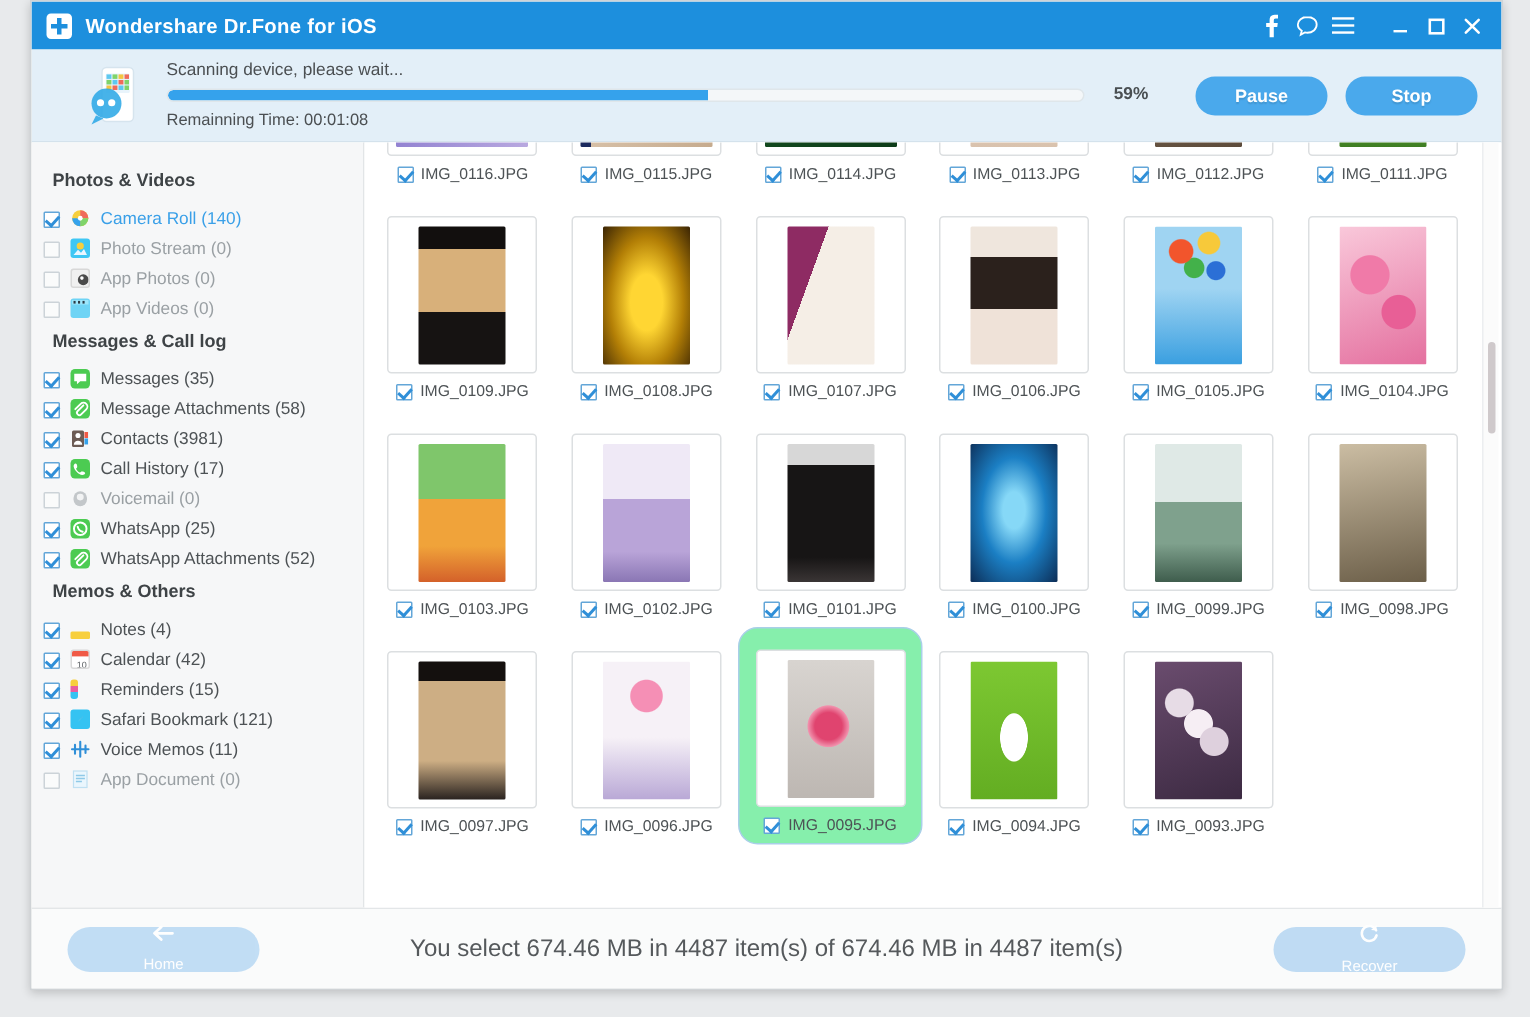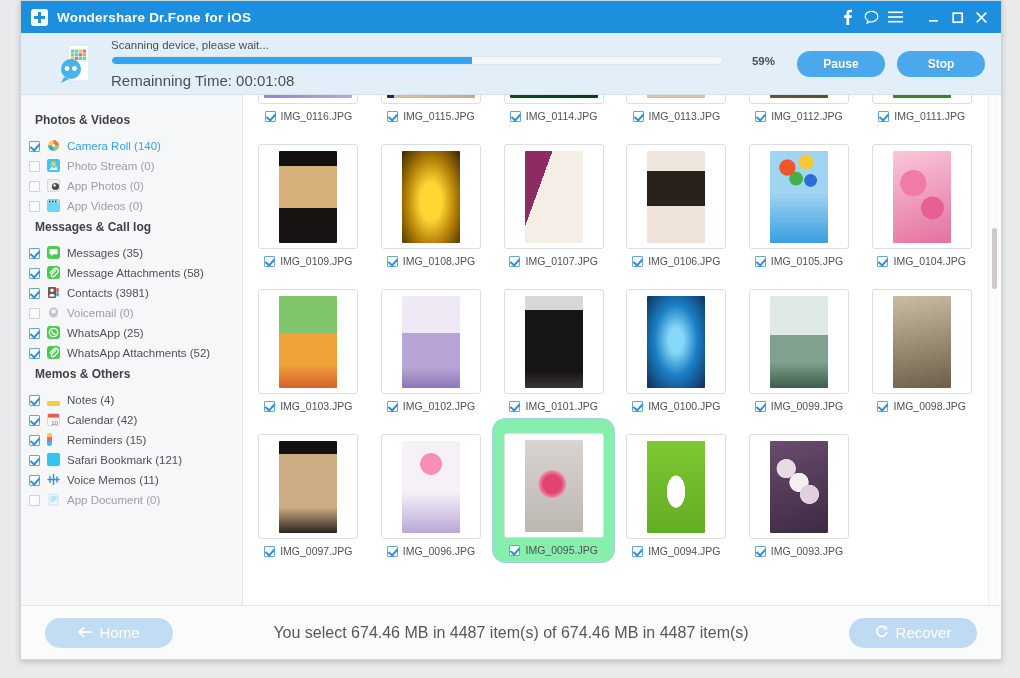--- a/index.html
+++ b/index.html
@@ -51,22 +51,22 @@
   .dev-icon { width: 40px; height: 44px; flex: none; position: relative; }
   .scan-mid { flex: 1 1 auto; margin-left: 14px; margin-right: 10px; min-width: 0; }
   .scan-text { font-size: 11.5px; color: #4b4f52; margin-bottom: 4px; }
   .pbar-row { display: flex; align-items: center; }
   .pbar {
     flex: 1 1 auto; height: 9px; background: #f4f7f9; border-radius: 5px;
     border: 1px solid #dfe6ea; overflow: hidden; position: relative;
   }
   .pbar-fill { height: 100%; background: #35a2ec; border-radius: 5px 0 0 5px; }
   .pct { font-size: 11.5px; font-weight: bold; color: #4a4f52; width: 42px;
-         text-align: right; margin-left: 10px; flex: none; }
-  .scan-sub { font-size: 15px; color: #4b4f52; margin-top: 5px; }
+         text-align: center; margin-left: 10px; flex: none; }
+  .scan-sub { font-size: 11px; color: #4b4f52; margin-top: 5px; }
   .btn-pill {
     flex: none; width: 88px; height: 26px; border-radius: 13px;
     background: #4aa9ec; color: #fff; font-size: 12px; font-weight: bold;
     display: flex; align-items: center; justify-content: center;
     margin-left: 12px; border: none; cursor: pointer;
     text-shadow: 0 1px 1px rgba(0,0,0,.12);
   }
 
   
   .body { flex: 1 1 auto; display: flex; min-height: 0; background: #fff; }
@@ -144,23 +144,24 @@
   }
 
   
   .footer {
     height: 54px; flex: none; background: #fafbfb;
     border-top: 1px solid #e3e6e8;
     display: flex; align-items: center; padding: 0 24px;
   }
   .foot-btn {
     width: 128px; height: 30px; border-radius: 15px; background: #bfdcf4;
-    color: #ffffff; font-size: 15px; display: flex; align-items: center;
+    color: #ffffff; font-size: 10px; display: flex; align-items: center;
     justify-content: center; gap: 7px; border: none; cursor: pointer;
     opacity: .95;
+    flex-direction: column;
   }
   .foot-btn.recover { background: #bcdaf3; }
   .foot-status {
     flex: 1 1 auto; text-align: center; font-size: 16px; color: #55595c;
   }
 </style>
 </head>
 <body>
 
 <div id="app">
@@ -309,20 +310,27 @@
           <span class="cb checked"></span>
           <span class="sb-ico" style="background: transparent;"><svg width="13" height="13" viewBox="0 0 13 13">
               <rect x="1" y="1" width="8" height="11" rx="1" fill="#6d5c55"></rect>
               <circle cx="5" cy="4.3" r="1.7" fill="#fff"></circle>
               <path d="M2.2 10.5c0-1.7 1.3-2.7 2.8-2.7s2.8 1 2.8 2.7z" fill="#fff"></path>
               <rect x="9.3" y="2" width="2.4" height="4" fill="#f05a46"></rect>
               <rect x="9.3" y="6.3" width="2.4" height="4" fill="#35a2ec"></rect>
             </svg></span>
           <span class="sb-label">Contacts (3981)</span>
         </div>
+        <div class="sb-item">
+          <span class="cb checked"></span>
+          <span class="sb-ico" style="background: rgb(76, 203, 82); border-radius: 3px;"><svg width="13" height="13" viewBox="0 0 13 13">
+              <path d="M3.4 3c1 0 1.3 2.2 1 2.6-.3.4-.8.5-.6 1.1.3.9 1.4 2 2.3 2.3.6.2.7-.3 1.1-.6.4-.3 2.6 0 2.6 1 0 .8-1.2 1.4-2 1.3C5.4 10.4 2.6 7.6 2.1 5c-.1-.8.5-2 1.3-2z" fill="#fff"></path>
+            </svg></span>
+          <span class="sb-label">Call History (17)</span>
+        </div>
         <div class="sb-item disabled">
           <span class="cb off"></span>
           <span class="sb-ico" style="background: transparent;"><svg width="13" height="13" viewBox="0 0 13 13">
               <rect x="2" y="1.5" width="9" height="10" rx="4.5" fill="#c3c7ca"></rect>
               <rect x="4.2" y="3.2" width="4.6" height="4.4" rx="2.2" fill="#f2f3f4"></rect>
             </svg></span>
           <span class="sb-label">Voicemail (0)</span>
         </div>
         <div class="sb-item">
           <span class="cb checked"></span>

